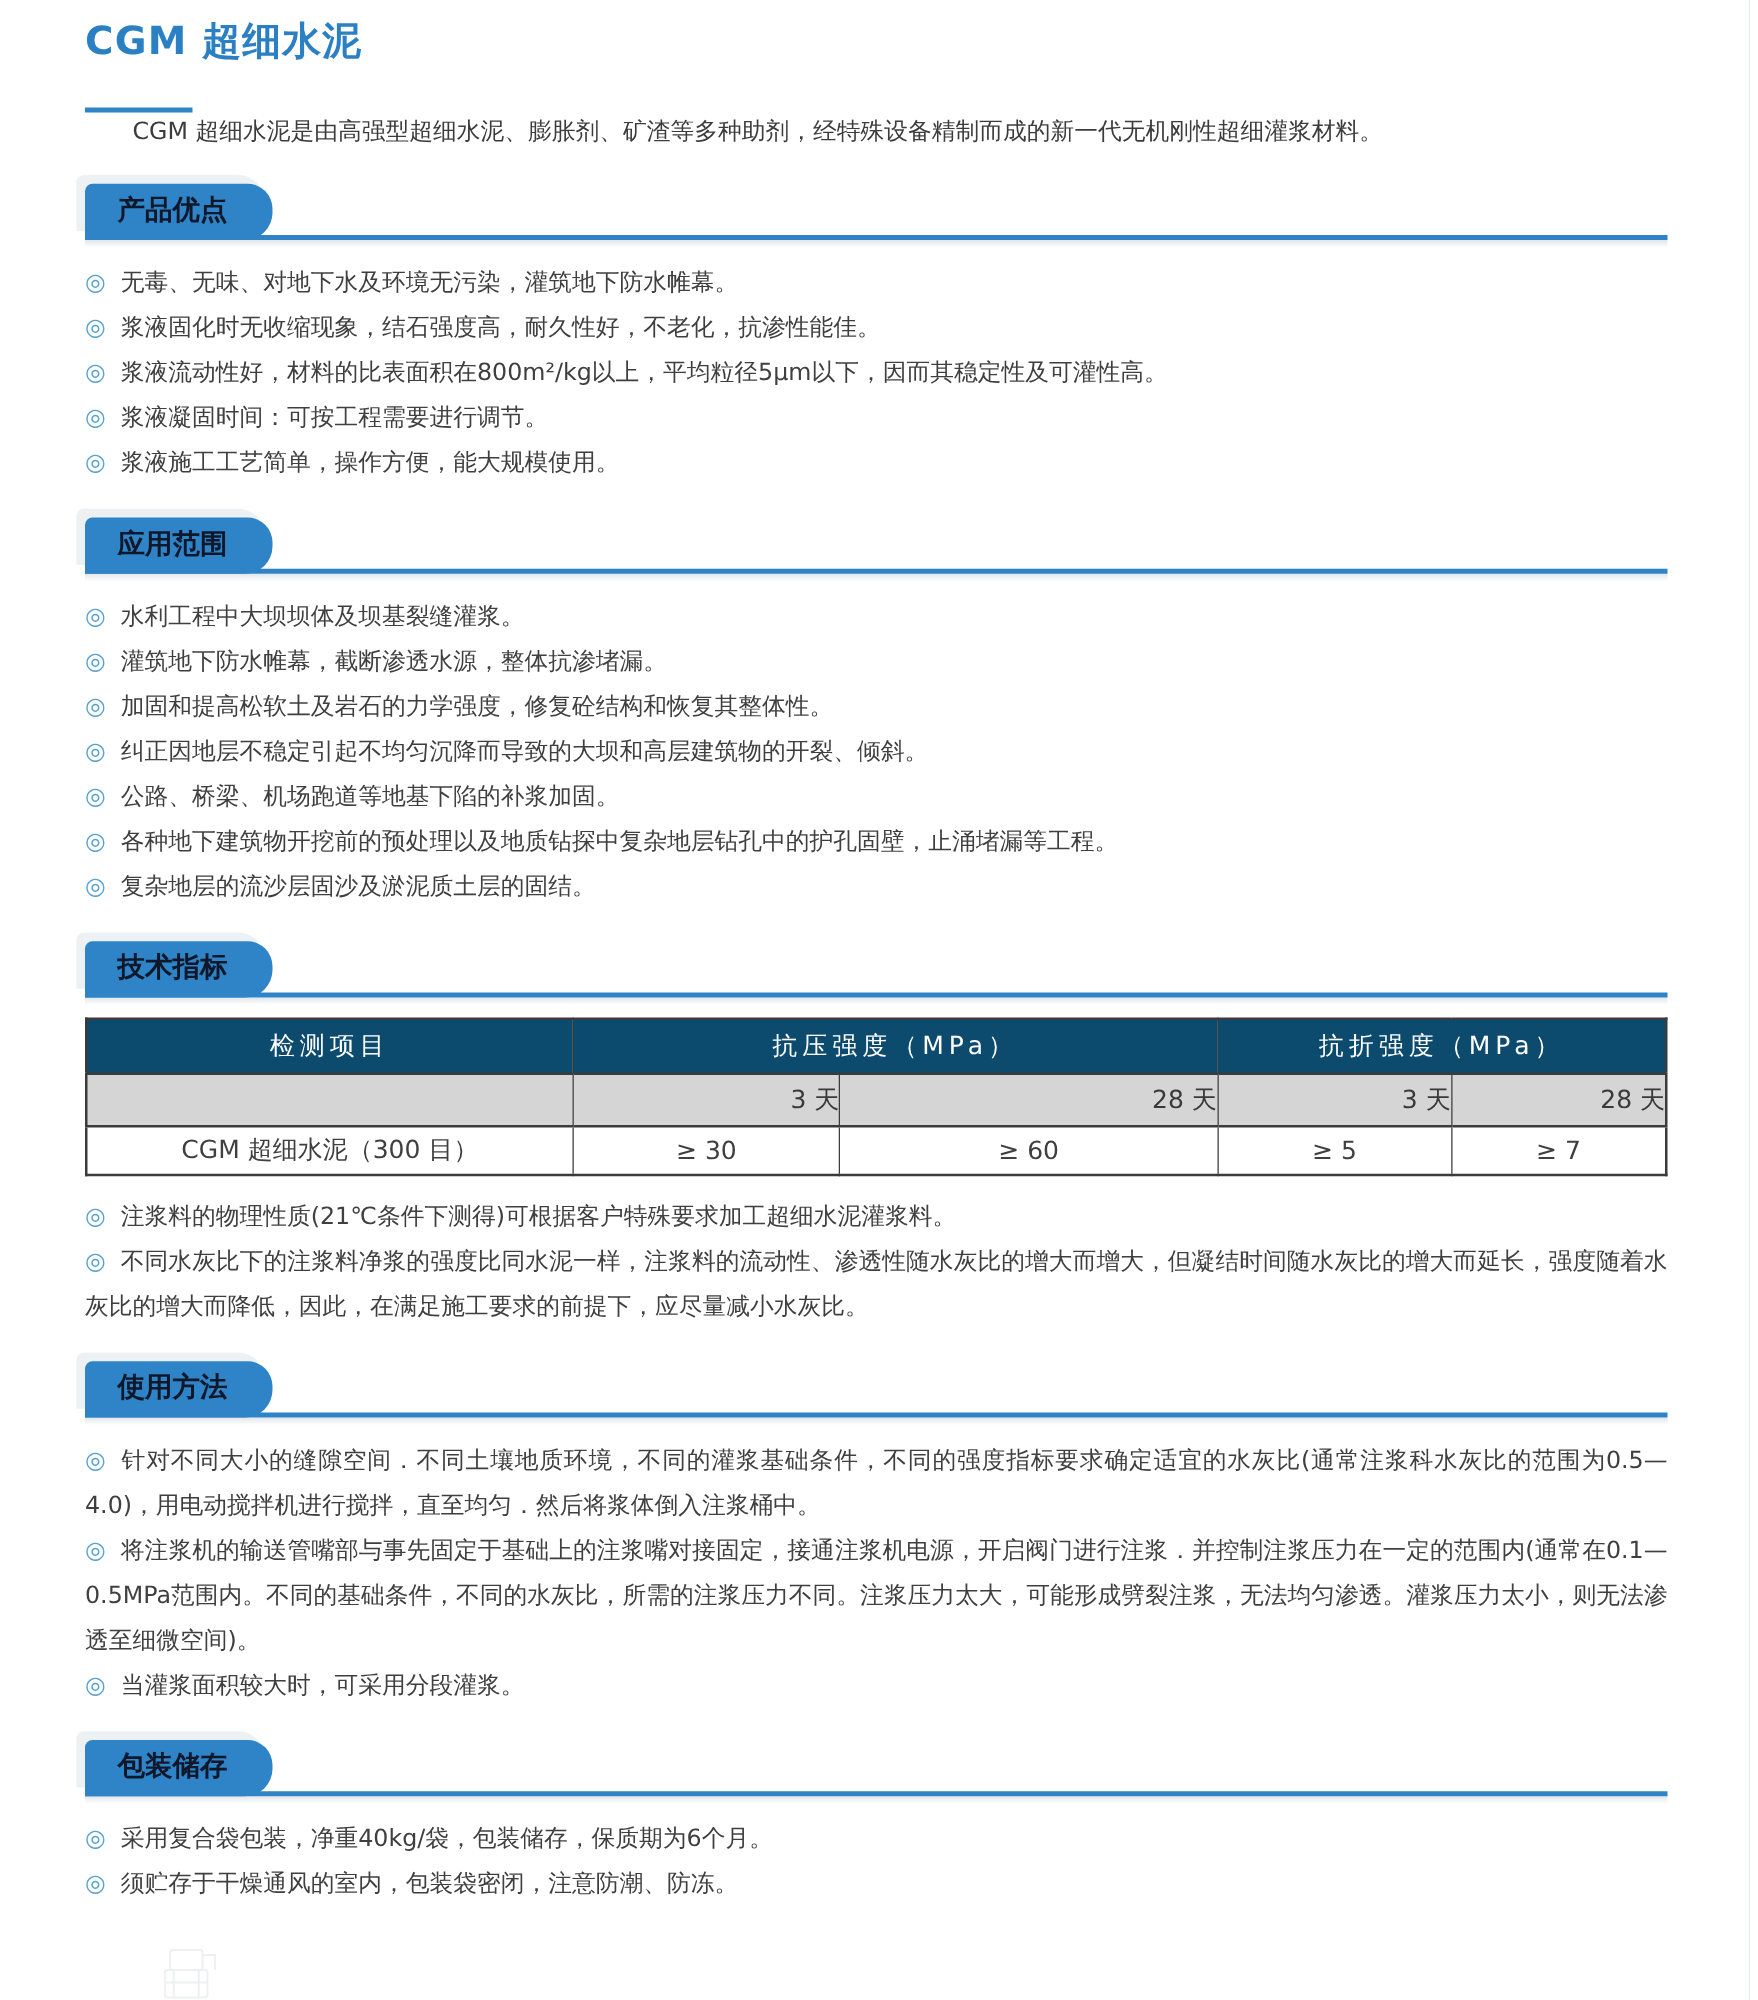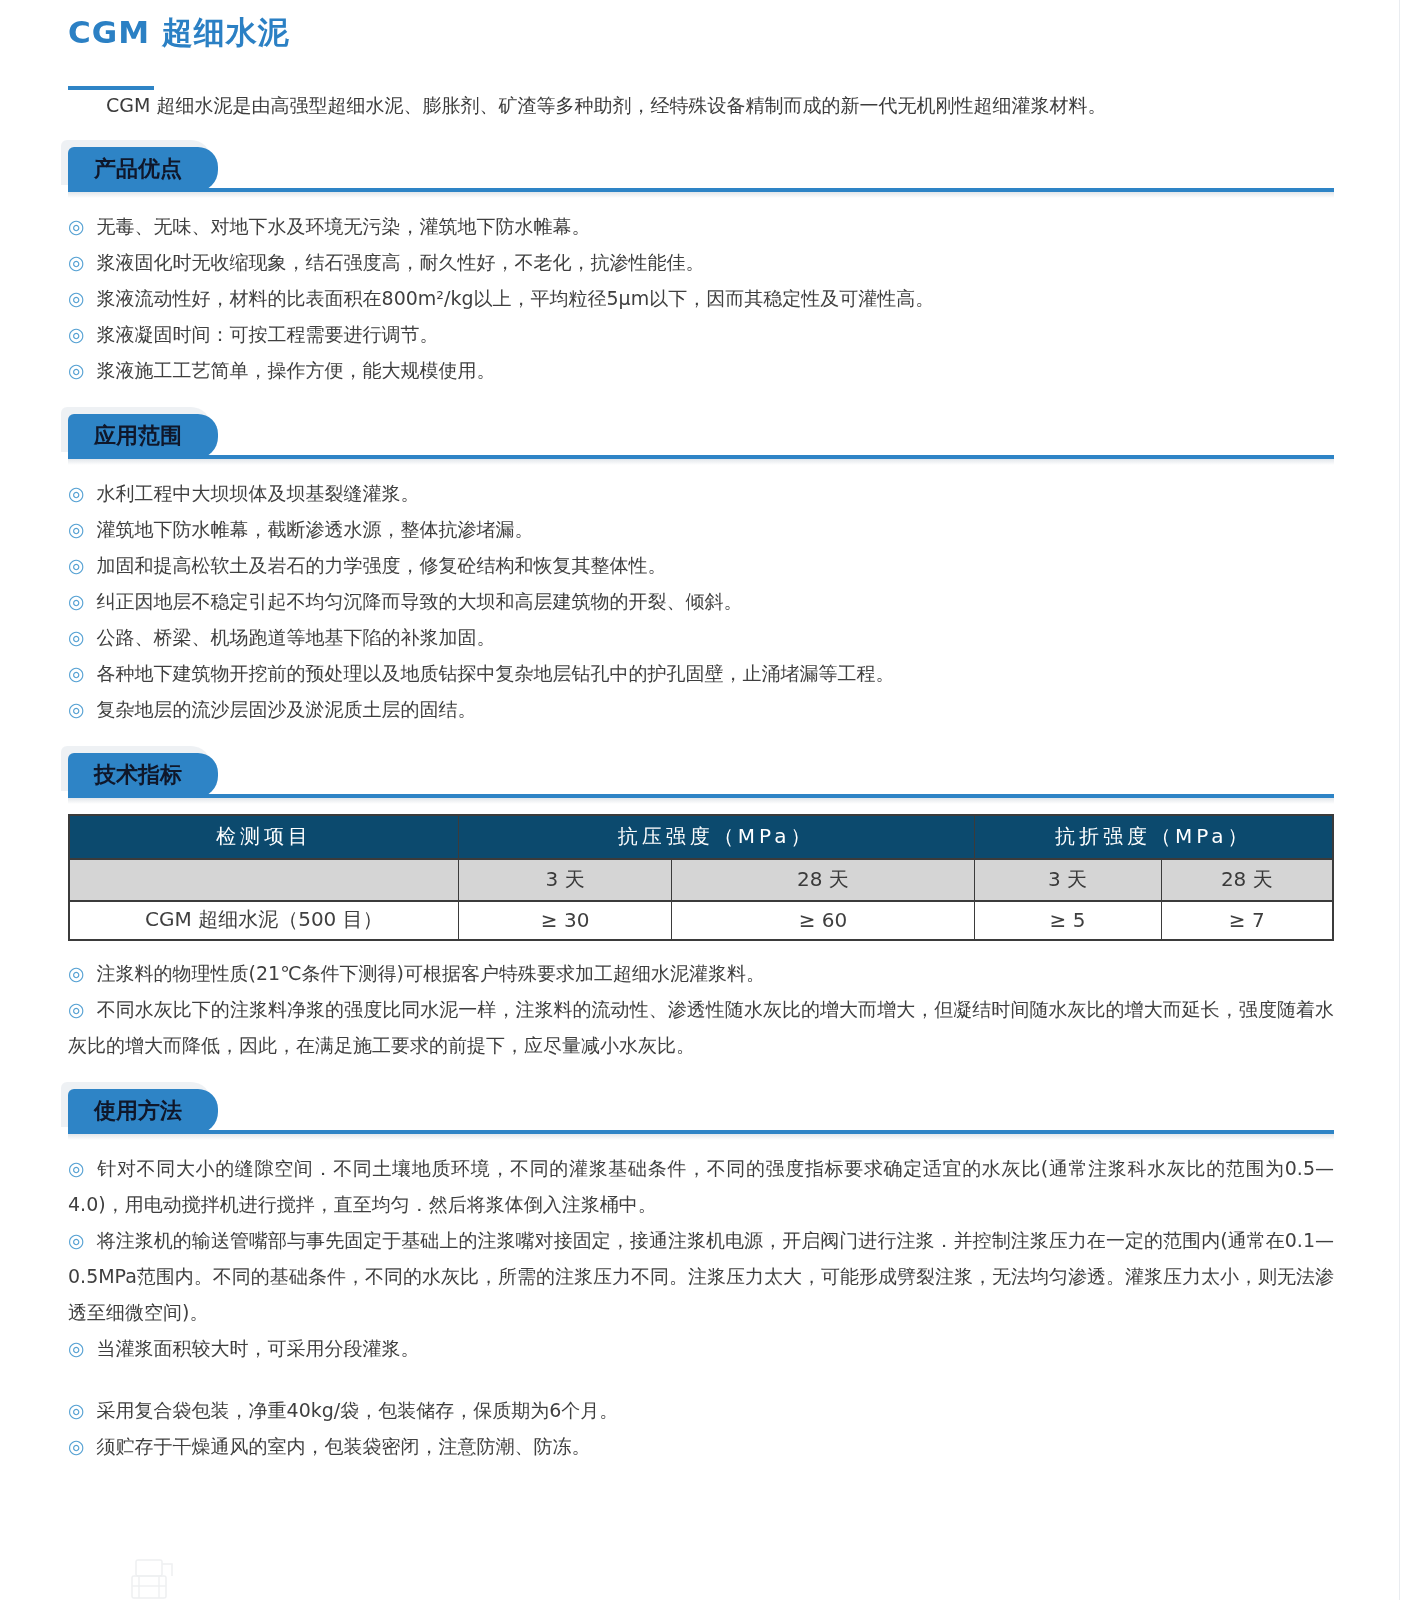--- a/index.html
+++ b/index.html
@@ -32,21 +32,21 @@
   .bullet { font-size:19px; line-height:36px; color:#3f3f3f; text-align:justify; }
   .bullet .dot { color:#55a1d3; margin-right:12px; }
 
   .spec-table { width:100%; border-collapse:collapse; margin-top:10px; table-layout:fixed; border:2px solid #3b3b3b; }
   .spec-table th, .spec-table td { border:1px solid #3b3b3b; text-align:center; vertical-align:middle; }
   .spec-table .head th {
     background:#0c4a6e; color:#ffffff; font-weight:normal;
     font-size:20px; letter-spacing:4px; padding:7px 0 8px;
     border-bottom:2px solid #3b3b3b;
   }
-  .spec-table .sub td { background:#d5d5d5; color:#3a3a3a; font-size:20px; padding:6px 0 7px; border-bottom:2px solid #3b3b3b; }
+  .spec-table .sub td { background:#d5d5d5; color:#3a3a3a; font-size:20px; padding:6px 0 7px; border-bottom:2px solid #3b3b3b;text-align:right; }
   .spec-table .data td { background:#ffffff; font-size:20px; padding:4px 0 6px; }
 
   .notes { margin-top:14px; }
 
   .edge-line { position:absolute; top:0; right:6px; width:1px; height:100%; background:rgba(175,188,200,0.28); }
   .watermark { position:absolute; left:108px; top:1556px; opacity:0.28; }
 </style>
 </head>
 <body>
 
@@ -111,21 +111,21 @@
         <th colspan="2">抗折强度（MPa）</th>
       </tr>
       <tr class="sub">
         <td></td>
         <td>3 天</td>
         <td>28 天</td>
         <td>3 天</td>
         <td>28 天</td>
       </tr>
       <tr class="data">
-        <td>CGM 超细水泥（500 目）</td>
+        <td>CGM 超细水泥（300 目）</td>
         <td>≥ 30</td>
         <td>≥ 60</td>
         <td>≥ 5</td>
         <td>≥ 7</td>
       </tr>
     </tbody>
       </table>
 
     <div class="bullets notes">
       <p class="bullet"><span class="dot">◎</span><span>注浆料的物理性质(21℃条件下测得)可根据客户特殊要求加工超细水泥灌浆料。</span></p>
@@ -140,20 +140,25 @@
       <div class="rule-shadow"></div>
     </div>
     <div class="bullets">
       <p class="bullet"><span class="dot">◎</span><span>针对不同大小的缝隙空间．不同土壤地质环境，不同的灌浆基础条件，不同的强度指标要求确定适宜的水灰比(通常注浆科水灰比的范围为0.5—4.0)，用电动搅拌机进行搅拌，直至均匀．然后将浆体倒入注浆桶中。</span></p>
       <p class="bullet"><span class="dot">◎</span><span>将注浆机的输送管嘴部与事先固定于基础上的注浆嘴对接固定，接通注浆机电源，开启阀门进行注浆．并控制注浆压力在一定的范围内(通常在0.1—0.5MPa范围内。不同的基础条件，不同的水灰比，所需的注浆压力不同。注浆压力太大，可能形成劈裂注浆，无法均匀渗透。灌浆压力太小，则无法渗透至细微空间)。</span></p>
       <p class="bullet"><span class="dot">◎</span><span>当灌浆面积较大时，可采用分段灌浆。</span></p>
     </div>
   </section>
 
   <section class="section">
+    <div class="sec-header">
+      <div class="tab"><span>包装储存</span></div>
+      <div class="rule"></div>
+      <div class="rule-shadow"></div>
+    </div>
     <div class="bullets">
       <p class="bullet"><span class="dot">◎</span><span>采用复合袋包装，净重40kg/袋，包装储存，保质期为6个月。</span></p>
       <p class="bullet"><span class="dot">◎</span><span>须贮存于干燥通风的室内，包装袋密闭，注意防潮、防冻。</span></p>
     </div>
   </section>
 
 </div>
 
 <svg class="watermark" width="90" height="44" viewBox="0 0 90 44">
   <g fill="none" stroke="#c3c9ce" stroke-width="1.5">

